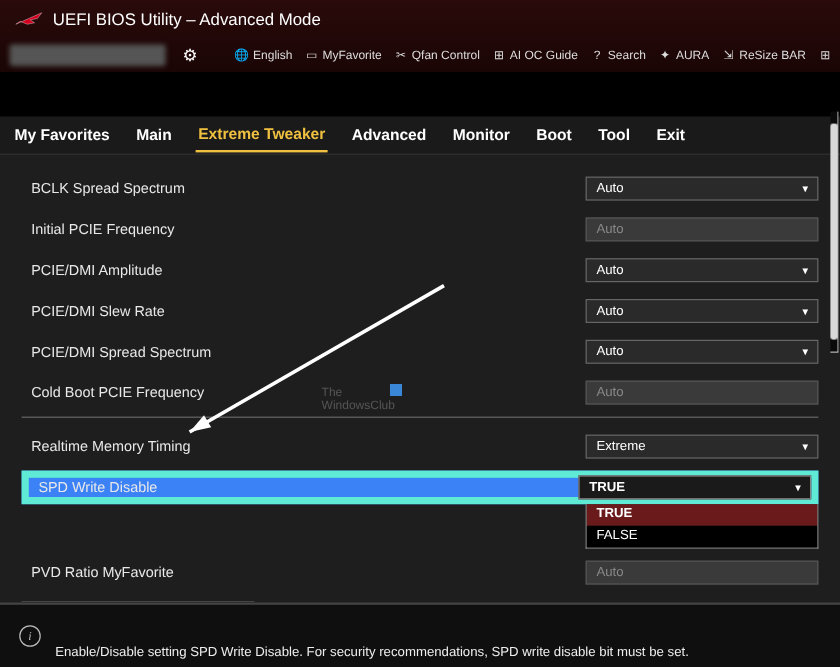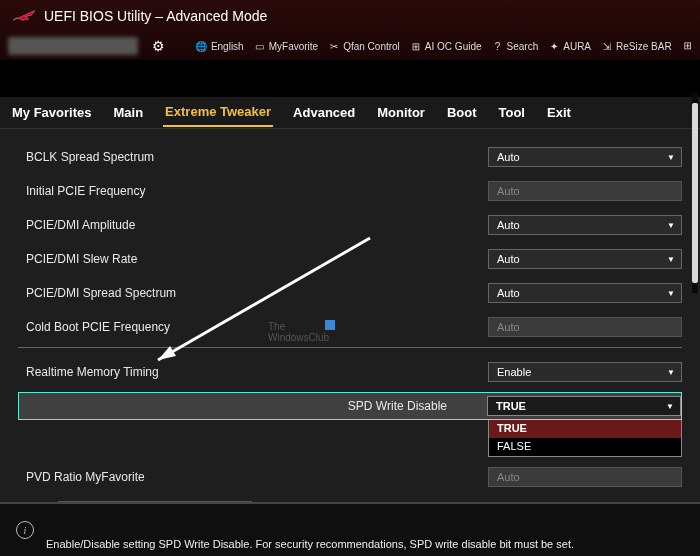--- a/index.html
+++ b/index.html
@@ -14,27 +14,27 @@
   .gear { font-size: 14px; color: #fff; margin-left: 4px; }
   .tool-group { display: flex; gap: 10px; margin-left: auto; }
   .tool-item { display: flex; align-items: center; gap: 3px; white-space: nowrap; cursor: pointer; }
   .tool-icon { width: 12px; height: 12px; display: inline-flex; align-items: center; justify-content: center; font-size: 10px; }
   .main-nav { position: relative; display: flex; background: #1a1a1a; height: 32px; align-items: center; padding: 0 10px; gap: 18px; border-bottom: 1px solid #333; margin-top: 37px; }
   .nav-item { color: #fff; font-size: 13px; font-weight: bold; cursor: pointer; padding: 6px 2px; }
   .nav-item.active { color: #f0c040; border-bottom: 2px solid #f0c040; }
   .content { position: relative; background: #1e1e1e; padding: 14px 18px 6px 18px; height: 410px; overflow-y: auto; }
   .row { display: flex; align-items: center; height: 28px; margin-bottom: 6px; }
   .row-label { flex: 1; color: #e8e8e8; font-size: 12px; padding-left: 8px; }
-  .row-control { width: 194px; margin-left: 40px; }
+  .row-control { width: 194px; }
   .dropdown { width: 100%; height: 20px; background: #2a2a2a; border: 1px solid #666; display: flex; align-items: center; padding: 0 8px; font-size: 11px; color: #fff; position: relative; cursor: pointer; }
   .dropdown .caret { position: absolute; right: 6px; font-size: 8px; color: #fff; }
   .dropdown.dim { background: #3a3a3a; border-color: #555; }
   .dropdown.dim .value { color: #888; }
   .divider { height: 1px; background: #666; margin: 4px 0 10px 0; }
-  .row.highlighted { background: #404040; border: 1px solid #5eead4; text-align: right; }
+  .row.highlighted { background: #3b82f6; border: 6px solid #5eead4; }
   .dropdown.open { background: #1a1a1a; border: 1px solid #888; font-weight: bold; }
   .options-list { width: 194px; margin-left: auto; margin-top: -6px; margin-bottom: 6px; border: 1px solid #888; border-top: none; }
   .option { height: 18px; font-size: 11px; padding: 2px 8px; cursor: pointer; }
   .opt-true { background: #6a1a1a; color: #fff; font-weight: bold; }
   .opt-false { background: #000; color: #fff; }
   .scrollbar-track { position: absolute; right: 2px; top: 93px; width: 6px; height: 200px; background: #0a0a0a; }
   .scrollbar-thumb { position: absolute; left: 0; width: 6px; height: 180px; top: 10px; background: #d8d8d8; border-radius: 2px; }
   .footer { position: absolute; bottom: 0; left: 0; right: 0; height: 54px; background: #0f0f0f; border-top: 2px solid #444; display: flex; align-items: center; padding: 0 16px; gap: 12px; }
   .info-icon { width: 18px; height: 18px; border: 1.5px solid #bbb; border-radius: 50%; display: flex; align-items: center; justify-content: center; font-size: 10px; font-style: italic; color: #bbb; font-family: Georgia, serif; }
   .footer-text { font-size: 11px; color: #eee; margin-top: 28px; }
@@ -155,21 +155,21 @@
           </div>
         </div>
       </div>
     </div>
   <div class="divider"></div>
   <div id="settings-block-2">
       <div class="row">
         <span class="row-label">Realtime Memory Timing</span>
         <div class="row-control">
           <div class="dropdown">
-            <span class="value">Enable</span>
+            <span class="value">Extreme</span>
             <span class="caret">▼</span>
           </div>
         </div>
       </div>
     </div>
 
   <div class="row highlighted">
     <span class="row-label">SPD Write Disable</span>
     <div class="row-control">
       <div class="dropdown open">

